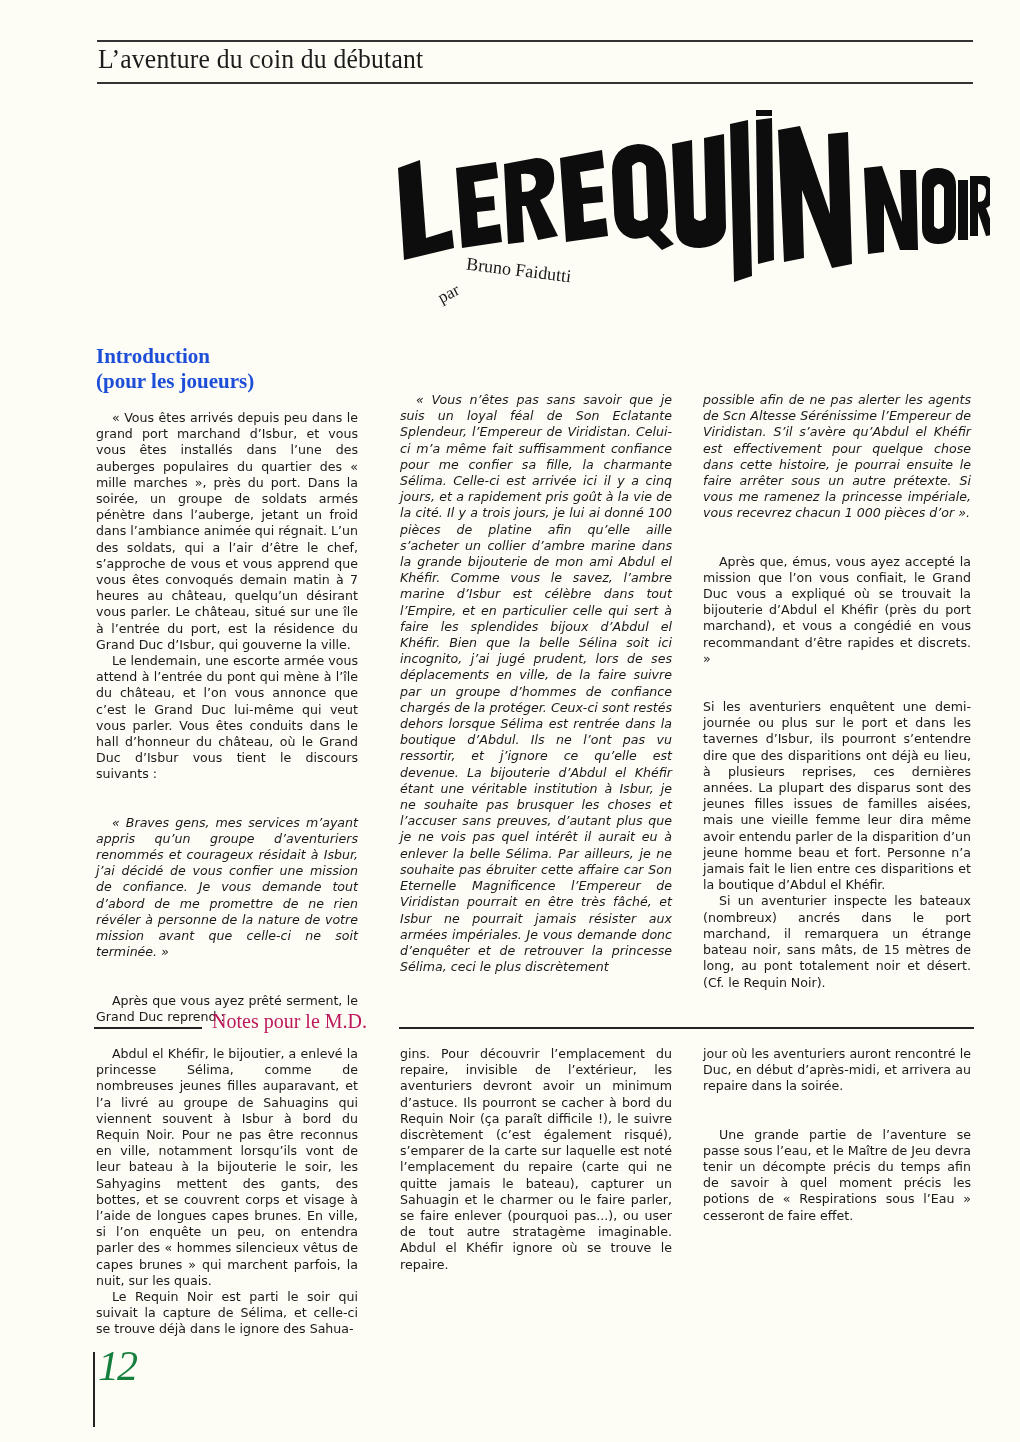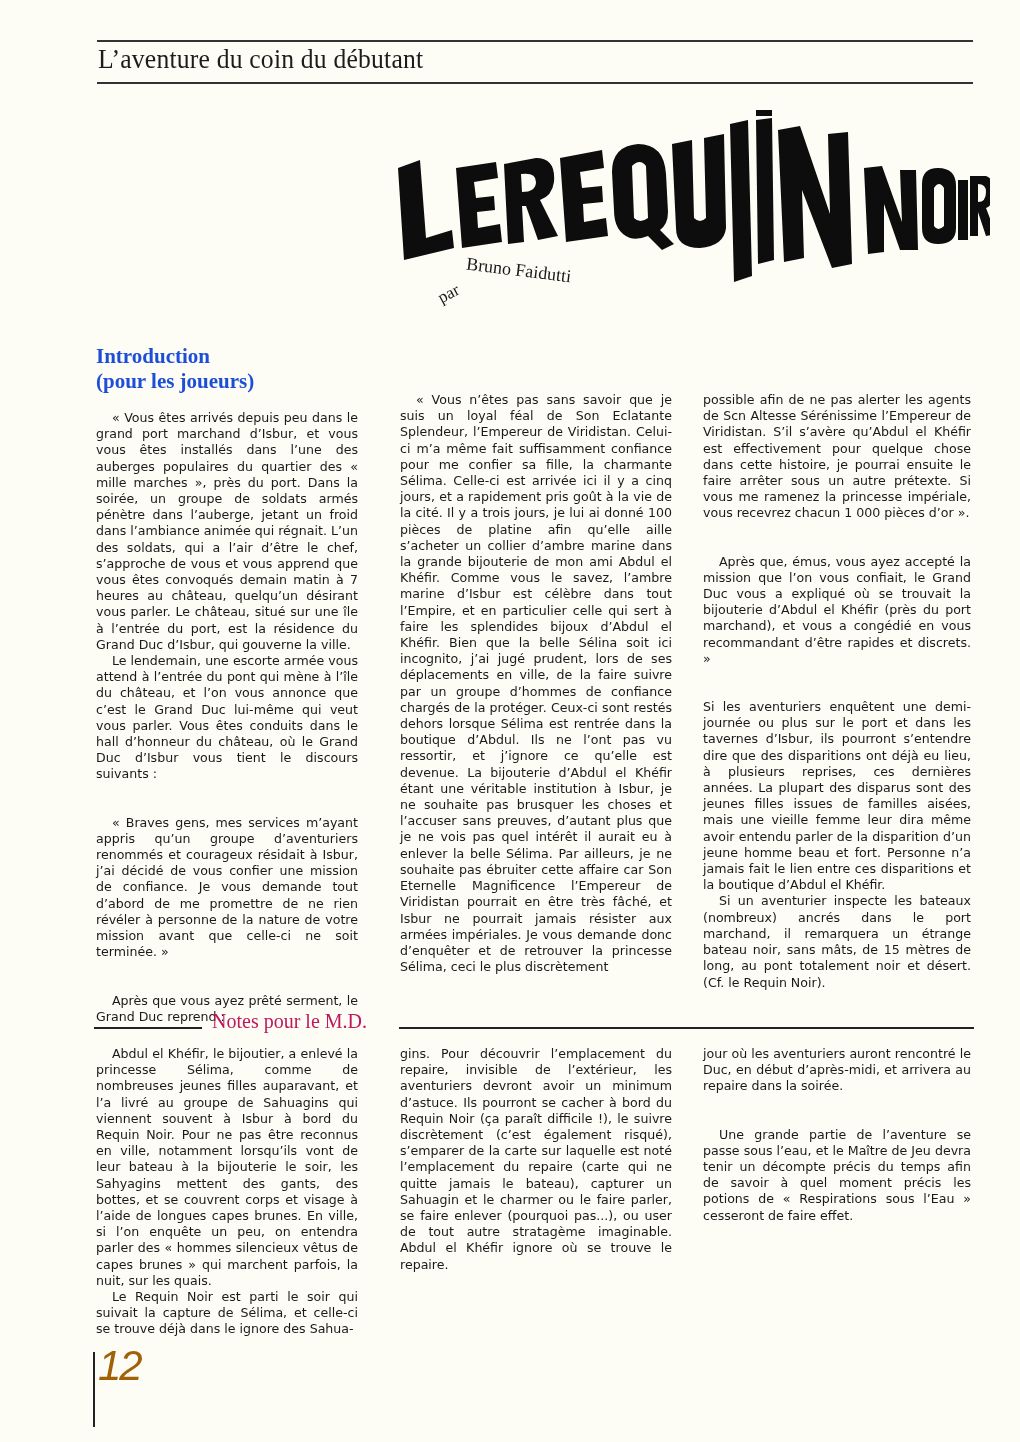--- a/index.html
+++ b/index.html
@@ -31,39 +31,39 @@
     font-size: 21px; line-height: 25px; color: #1d4ed8;
   }
   .col {
     position: absolute;
     font-family: "DejaVu Sans", sans-serif;
     font-size: 12.6px; line-height: 16.2px;
     text-align: justify; color: #1a1a1a;
   }
   .col p { margin: 0; text-indent: 16px; }
   .col p.noindent { text-indent: 0; }
-  .col p.italic { }
+  .col p.italic { font-style: italic; }
   .col p.gap { margin-top: 32px; }
   .col p.biggap { margin-top: 32px; }
   .col1 { left: 96px; width: 262px; }
   .col2 { left: 400px; width: 272px; }
   .col3 { left: 703px; width: 268px; }
   .notes-bar {
     position: absolute; left: 94px; top: 1008px; width: 880px; height: 30px;
   }
   .notes-line-left { position: absolute; left: 0; top: 19px; width: 108px; height: 1.5px; background: #222; }
   .notes-line-right { position: absolute; left: 305px; top: 19px; width: 575px; height: 1.5px; background: #222; }
   .notes-title {
     position: absolute; left: 118px; top: 2px;
     font-family: "Liberation Serif", serif; font-size: 20px; color: #be185d;
   }
   .page-number {
     position: absolute; left: 98px; top: 1342px;
-    font-family: Liberation Sans, sans-serif; font-style: italic;
-    font-size: 42px; color: #a16207; letter-spacing: -2px;
+    font-family: Liberation Serif, serif; font-style: italic;
+    font-size: 42px; color: #15803d; letter-spacing: -2px;
   }
   .page-number-rule { position: absolute; left: 93px; top: 1352px; width: 2px; height: 75px; background: #222; }
 </style>
 </head>
 <body>
 
 <div class="page">
 
   <div class="rule" style="left:97px; top:40px; width:876px; height:1.5px;"></div>
   <div class="header-title">L’aventure du coin du débutant</div>

